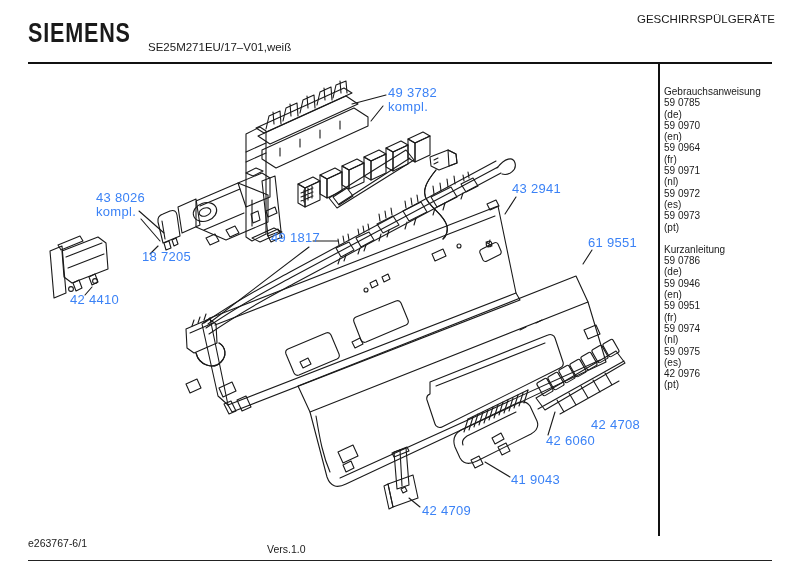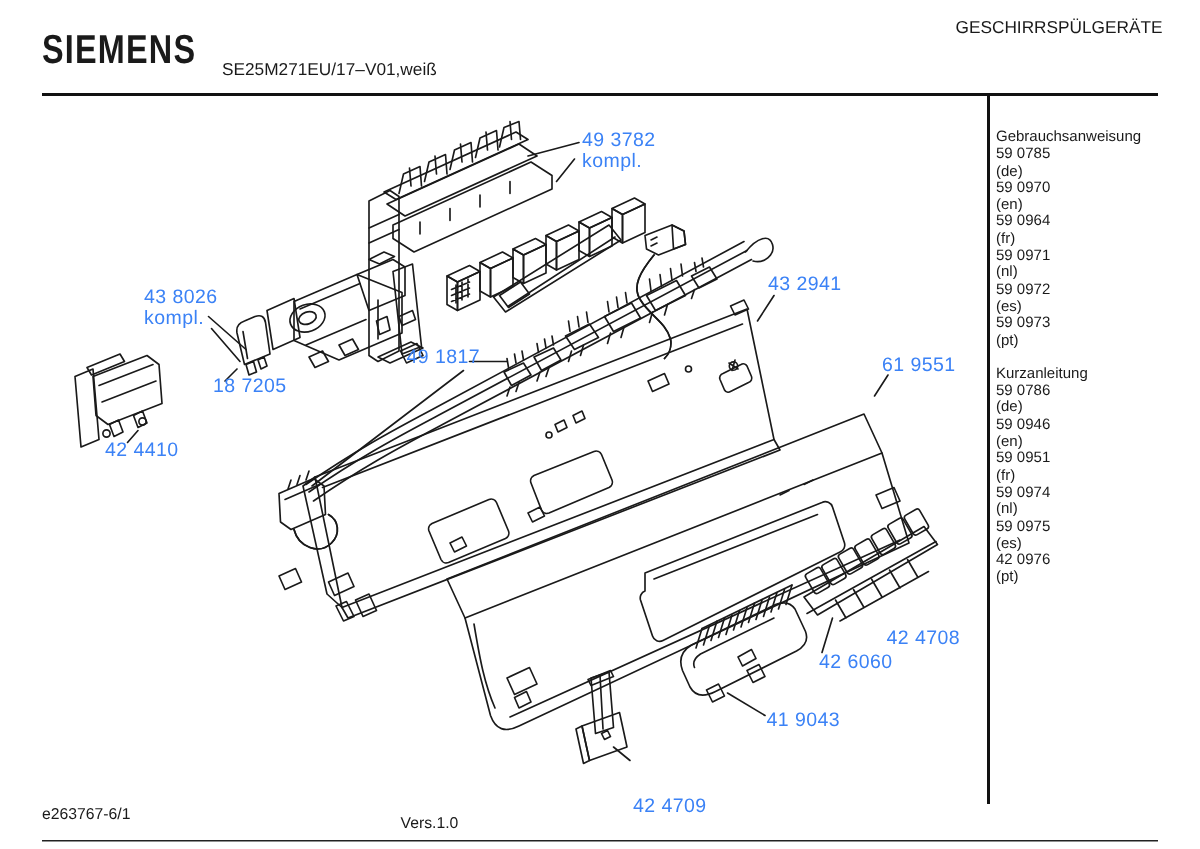--- a/index.html
+++ b/index.html
@@ -286,17 +286,17 @@
   </div>
   <div class="plabel" style="left:546px;top:434px">
     <span>42 6060</span>
   </div>
   <div class="plabel" style="left:591px;top:418px">
     <span>42 4708</span>
   </div>
   <div class="plabel" style="left:511px;top:473px">
     <span>41 9043</span>
   </div>
-  <div class="plabel" style="left:422px;top:530px">
+  <div class="plabel" style="left:422px;top:504px">
     <span>42 4709</span>
   </div>
 
 </div>
 
 </body></html>

